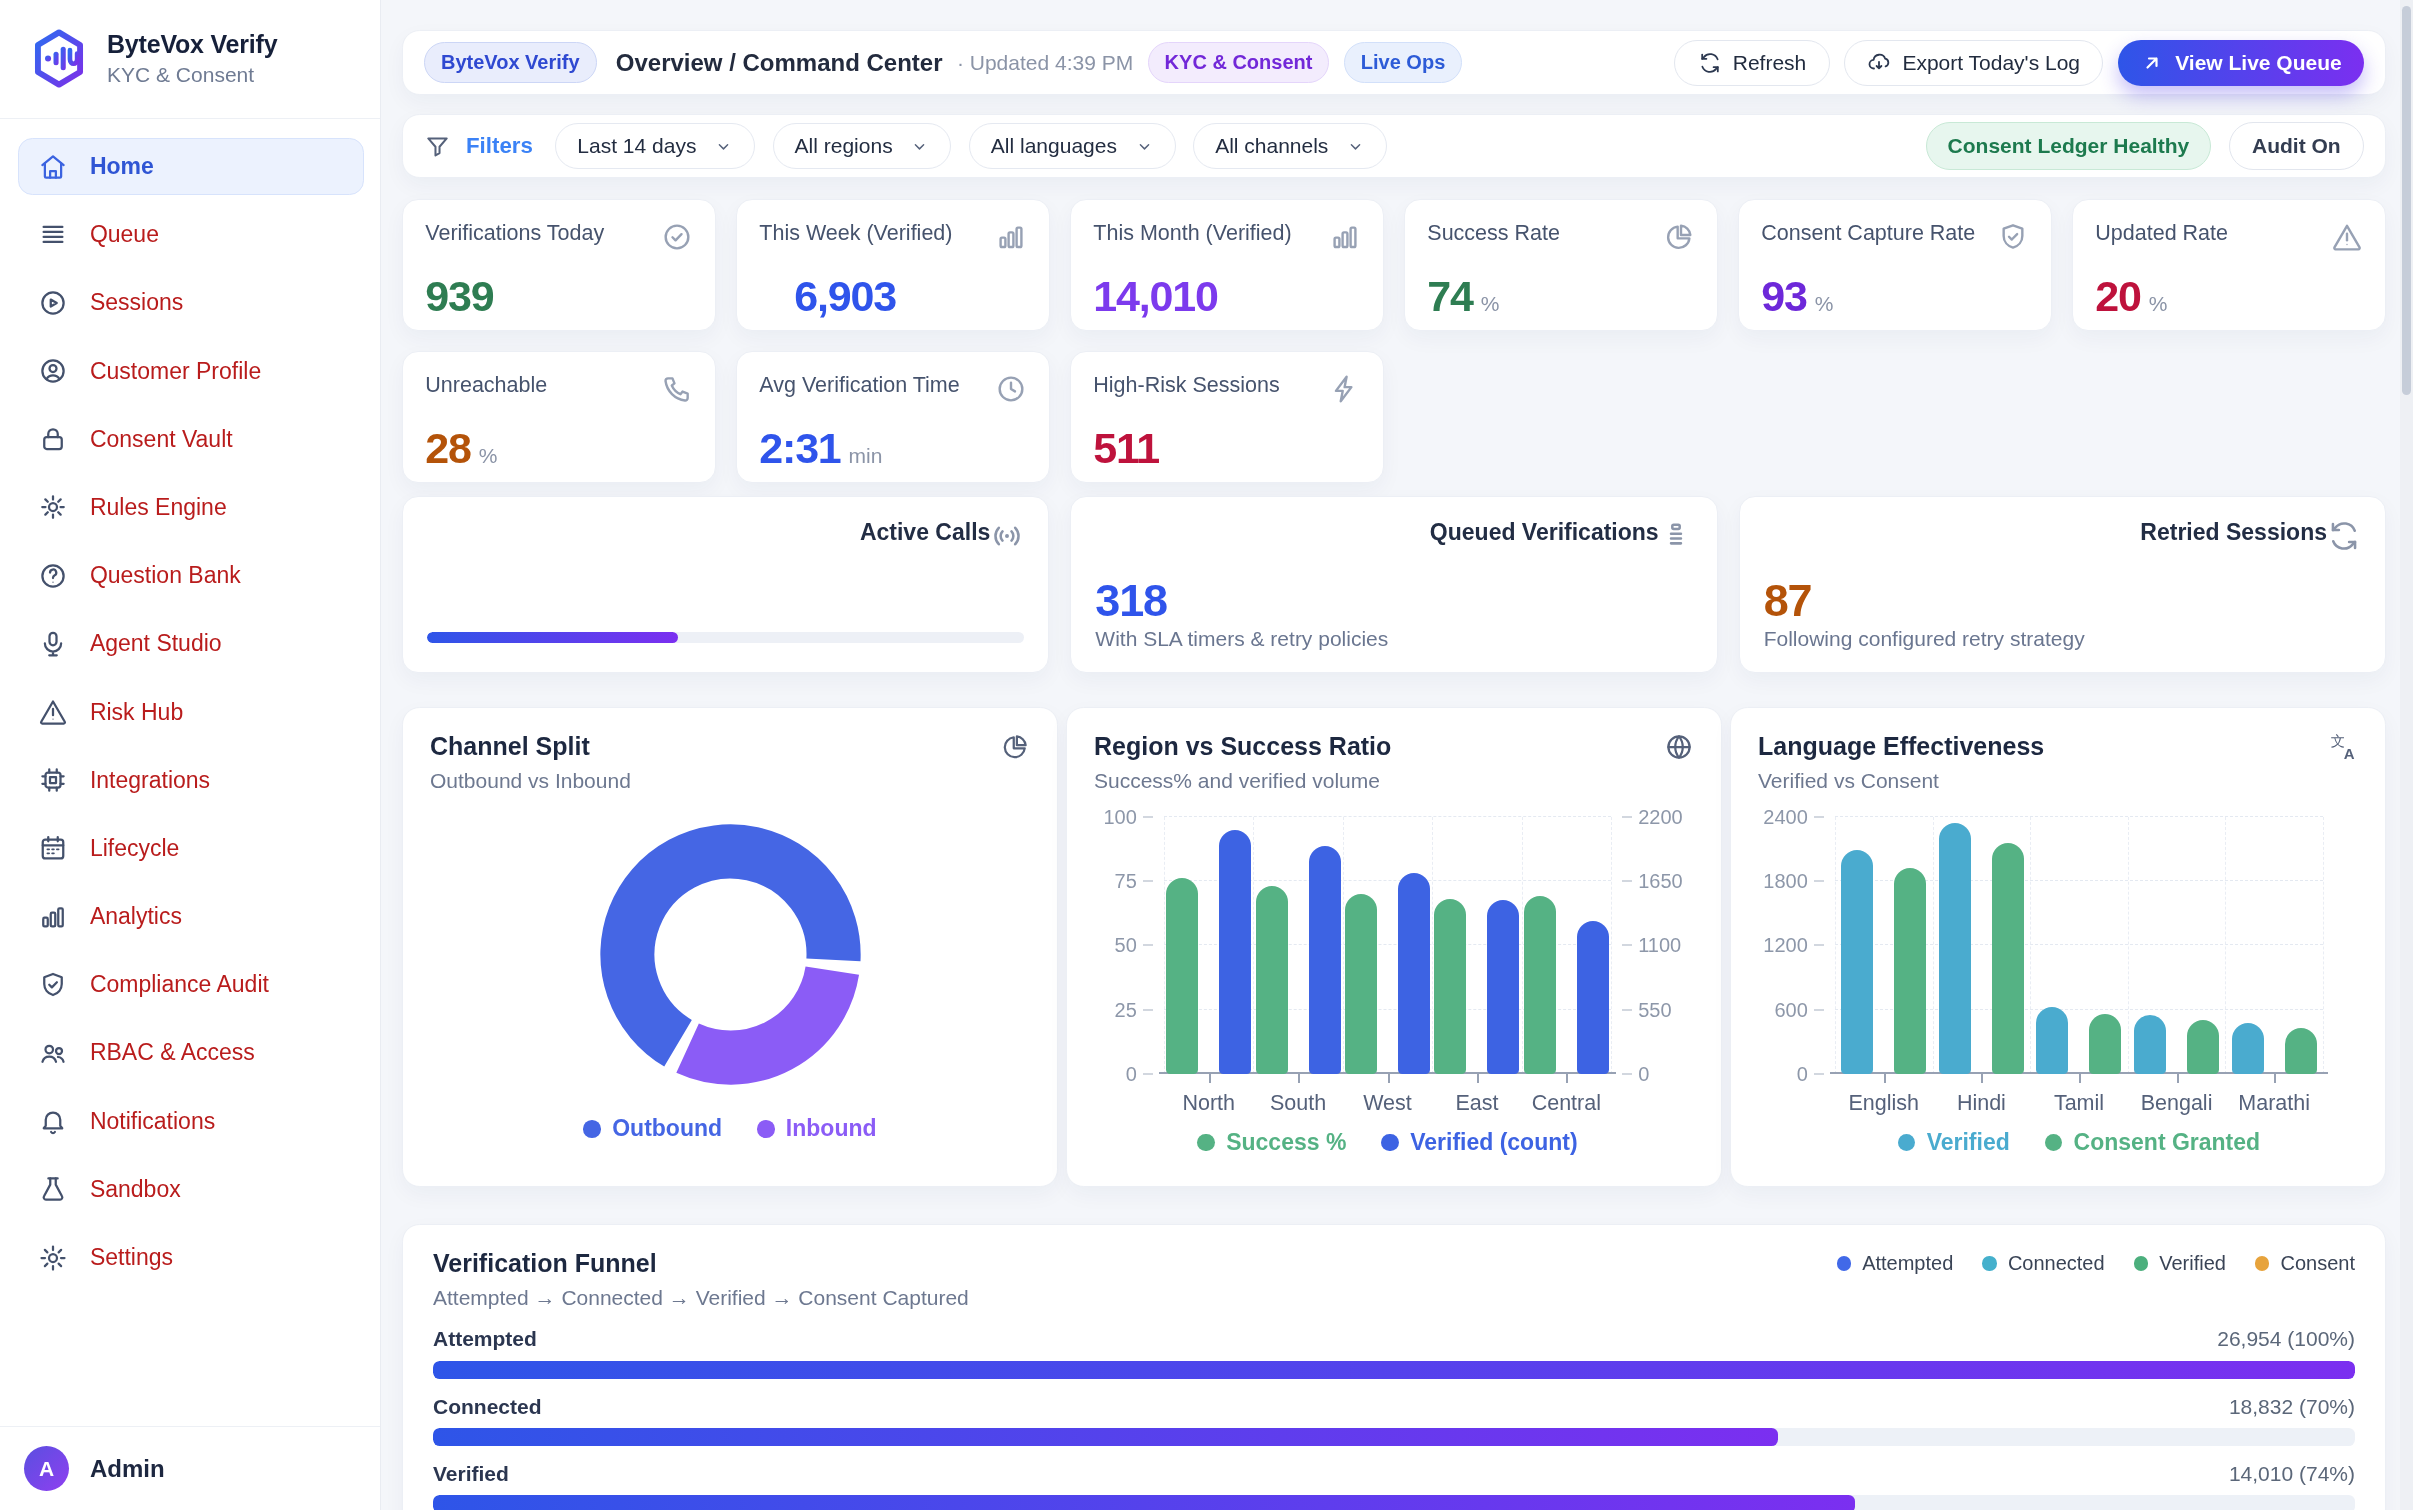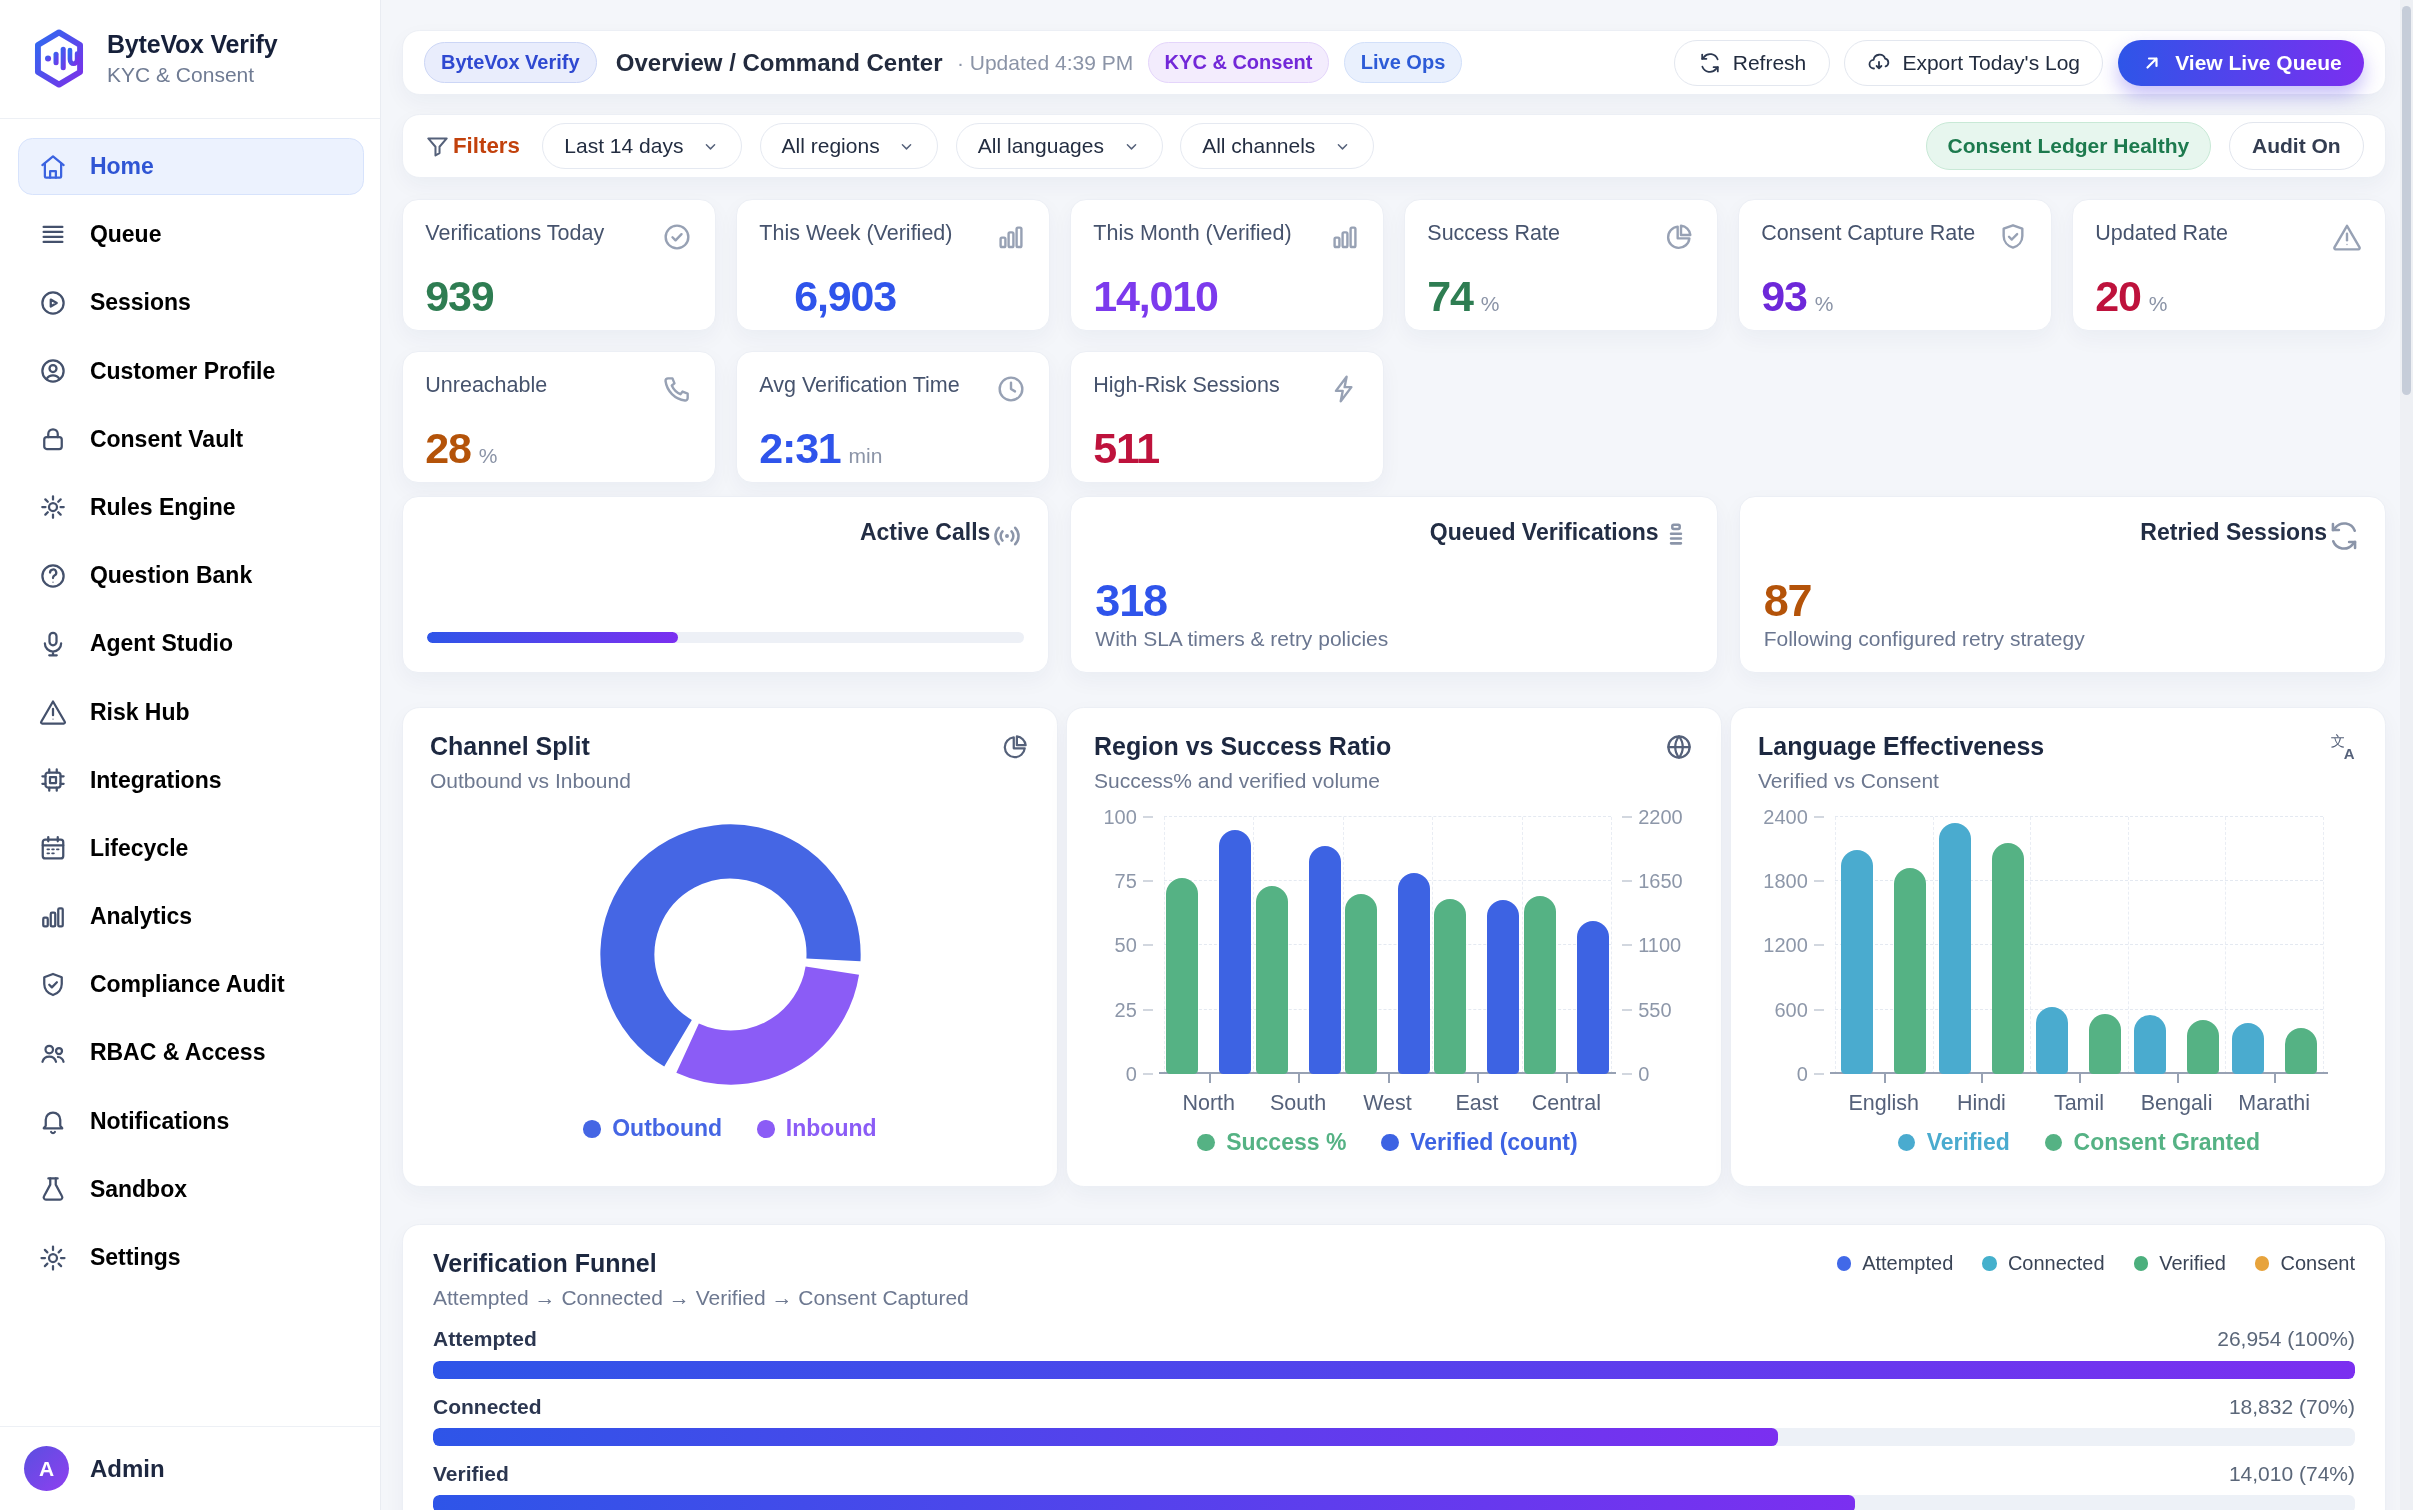--- a/index.html
+++ b/index.html
@@ -9,21 +9,21 @@
   
   .sidebar { position:absolute; left:0; top:0; width:381px; height:100%; background:#fff; border-right:1.6px solid #e9ecf2; }
   .brand { display:flex; align-items:center; gap:21px; padding:29px 24px 30px 32px; }
   .brand-logo { width:54px; height:59px; flex:0 0 auto; }
   .brand-name { font-size:25px; font-weight:700; color:#16203a; letter-spacing:-0.2px; }
   .brand-sub { font-size:21px; color:#6f7b93; margin-top:4.8px; }
   .side-divider { border-top:1.6px solid #edf0f5; }
   .nav { padding:19px 16px 0 17.6px; }
   .nav-item { display:flex; align-items:center; gap:22.3px; height:57px; margin-bottom:11.2px; border-radius:14.4px; padding:0 19px; cursor:pointer; border:1.6px solid transparent; }
   .nav-item .icn { width:30px; height:30px; color:#44516c; }
-  .nav-label { font-size:23px; font-weight:700; color:#000000; }
+  .nav-label { font-size:23px; font-weight:400; color:#b91c1c; }
   .nav-item.active { background:#ecf2fe; border-color:#d7e3fc; }
   .nav-item.active .nav-label { color:#2f55d4; font-weight:600; }
   .nav-item.active .icn { color:#3b63e0; }
   .side-footer { position:absolute; bottom:0; left:0; right:0; border-top:1.6px solid #edf0f5; padding:19px 24px; display:flex; align-items:center; gap:21px; background:#fff; }
   .avatar { width:45px; height:45px; border-radius:50%; background:linear-gradient(135deg,#5a4fe0,#8f3ff0); color:#fff; display:flex; align-items:center; justify-content:center; font-size:21px; font-weight:700; }
   .user-name { font-size:24px; font-weight:700; color:#1d2740; }
 
   
   .main { position:absolute; left:381px; top:0; right:0; bottom:0; padding:30px 27px 0 21px; overflow:hidden; }
   .card { background:#fff; border:1.6px solid #eceff5; border-radius:17.6px; box-shadow:0 8px 21px rgba(30,41,82,.045); }
@@ -35,21 +35,21 @@
   .badge-lightblue { background:#e9f0fd; border:1.6px solid #d2e0fa; color:#2d5bd7; }
   .page-title { font-size:24px; font-weight:600; color:#232b3e; margin-left:4.8px; white-space:nowrap; }
   .updated { font-size:21px; color:#8b94a7; white-space:nowrap; }
   .spacer { flex:1; }
   .btn { display:flex; align-items:center; gap:11.2px; height:46px; padding:0 22.3px; background:#fff; border:1.6px solid #e3e7ef; border-radius:797px; font-family:inherit; font-size:21px; font-weight:500; color:#222c3f; cursor:pointer; white-space:nowrap; }
   .btn .icn { width:24px; height:24px; color:#2c3850; }
   .btn-primary { background:linear-gradient(90deg,#2e55e8,#7b2ff0); border:none; color:#fff; font-weight:600; box-shadow:0 9.6px 19px rgba(77,56,232,.32); }
   .btn-primary .icn { color:#fff; }
 
   .filtersbar { margin-top:19px; height:64px; display:flex; align-items:center; gap:17.6px; padding:0 21px; }
-  .filters-label { display:flex; align-items:center; gap:2px; font-size:22.3px; font-weight:600; color:#c2410c; margin-right:4.8px; }
+  .filters-label { display:flex; align-items:center; gap:15px; font-size:22.3px; font-weight:600; color:#3b82f6; margin-right:4.8px; }
   .filters-label .icn { width:27px; height:27px; color:#55617a; }
   .dd { display:flex; align-items:center; gap:17.6px; height:46px; padding:0 21px; border:1.6px solid #e5e9f1; border-radius:797px; font-size:21px; color:#232d41; cursor:pointer; background:#fff; white-space:nowrap; }
   .dd .icn { width:19px; height:19px; color:#55617a; }
   .pill-green { background:#e7f6ee; border:1.6px solid #c8e9d6; color:#1d7a4e; font-size:21px; font-weight:600; padding:11.2px 21px; border-radius:797px; white-space:nowrap; }
   .pill-plain { background:#fff; border:1.6px solid #e2e6ee; color:#333d51; font-size:21px; font-weight:700; padding:11.2px 22.3px; border-radius:797px; cursor:pointer; white-space:nowrap; }
 
   .kpi-grid { margin-top:21px; display:grid; grid-template-columns:repeat(6,1fr); gap:20px; }
   .kpi-card { border-radius:16px; padding:21px 22.3px; height:132px; }
   .kpi-top { display:flex; align-items:flex-start; justify-content:space-between; }
   .kpi-label { font-size:21.5px; font-weight:500; color:#46536d; }

